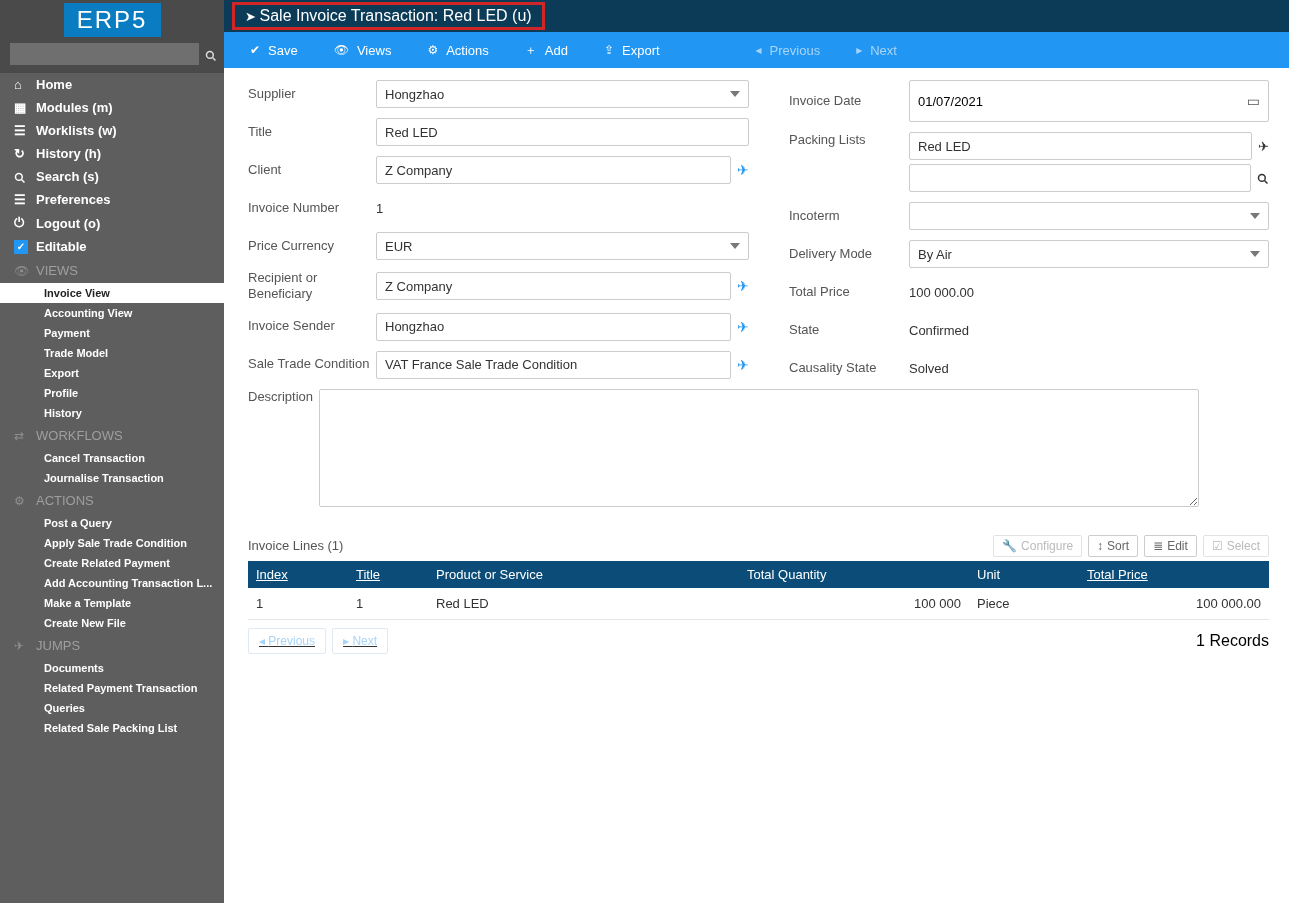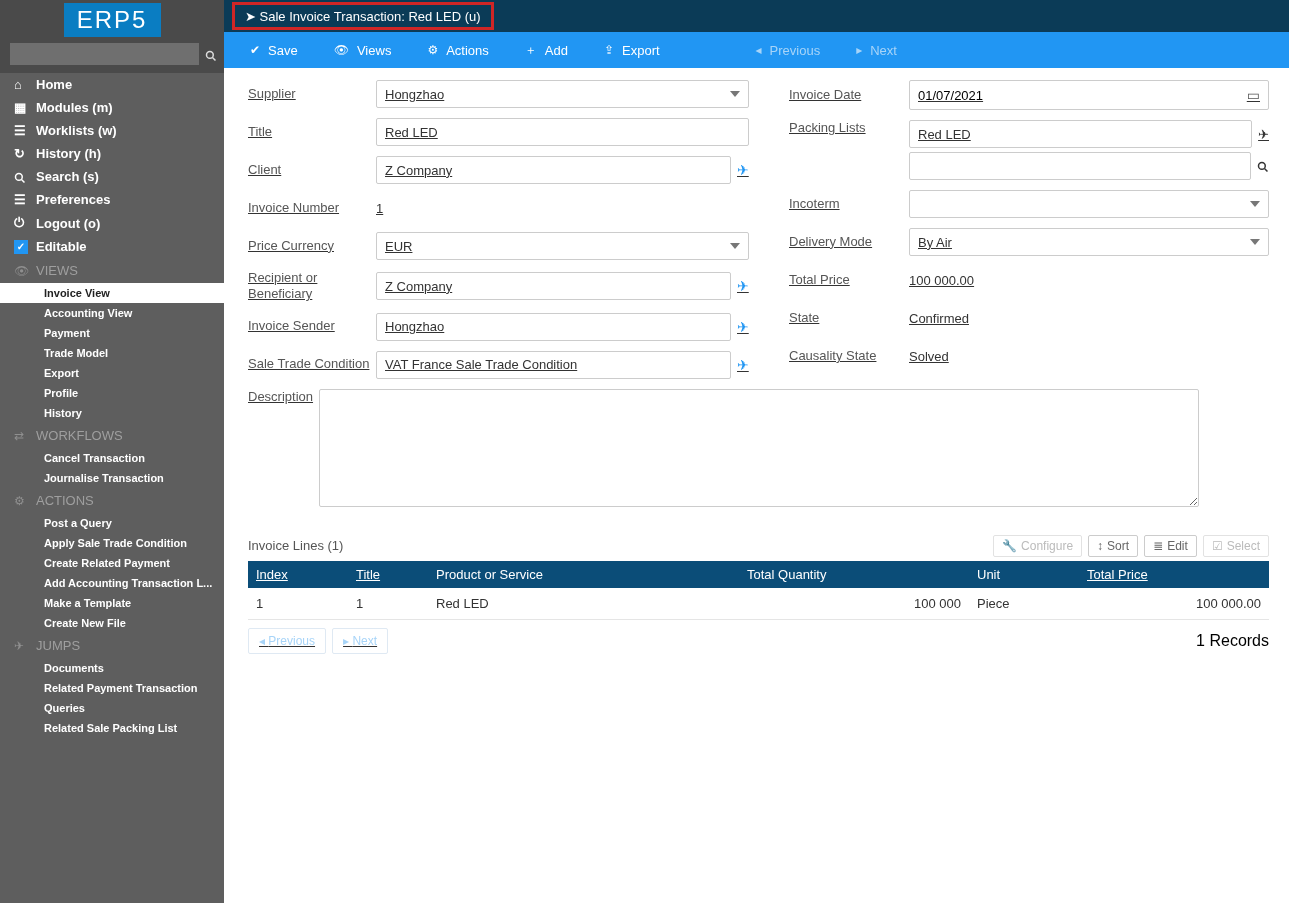--- a/index.html
+++ b/index.html
@@ -22,42 +22,42 @@
   .section-head { padding: 5px 10px 5px 14px; color: #9f9f9f; font-weight: 400; display:flex; align-items:center; font-size:13px;}
   .section-head .ic { width:22px; color:#8f8f8f; font-size:12px;}
   .sub { list-style:none; }
   .sub li { padding: 4px 10px 4px 44px; color:#fff; cursor:pointer; font-size:11px; font-weight:bold; white-space:nowrap; overflow:hidden; text-overflow:ellipsis;}
   .sub li.active { background:#fff; color:#222; }
 
   
   .main { flex:1; display:flex; flex-direction:column; min-width:0;}
   .titlebar { background:#0b3b57; height:32px; display:flex; align-items:center; color:#fff; padding:0 8px;}
   .titlebar .bc { display:flex; align-items:center; border:3px solid #d02626; padding:2px 10px 2px 10px; height:28px;}
-  .titlebar .bc-text { font-size:13px; }
+  .titlebar .bc-text { font-size:16px; }
 
   .toolbar { background:#2196f3; height:36px; display:flex; align-items:center; color:#fff; padding:0 8px;}
   .toolbar .tb-item { padding:0 18px; display:flex; align-items:center; cursor:pointer; font-size:13px;}
   .toolbar .tb-item .ic { margin-right:8px; font-size:12px;}
   .toolbar .tb-item.disabled { color:#a7d4f8;}
 
   .content { flex:1; padding:12px 20px 20px 24px; overflow:auto;}
   .form { display:flex; gap:40px; align-items:flex-start;}
-  .col { flex:1; min-width:0;text-decoration:underline;}
+  .col { flex:1; min-width:0;}
   .row { display:flex; align-items:center; margin-bottom:10px; min-height:28px;}
   .row.tall { align-items:flex-start;}
   .lbl { width:128px; color:#555; font-size:13px; padding-right:6px; line-height:1.25;}
   .lbl.two { width:128px;}
   .fld { flex:1; display:flex; align-items:center; gap:6px;}
   .fld .plane { color:#2196f3; font-size:14px; cursor:pointer;}
   input.txt, .sel, textarea.ta { width:100%; border:1px solid #ccc; border-radius:2px; padding:4px 8px; font-size:13px; color:#333; background:#fff; min-height:28px;}
   .sel { position:relative; display:flex; align-items:center; justify-content:space-between;}
   .sel .caret { border-left:5px solid transparent; border-right:5px solid transparent; border-top:6px solid #777; width:0; height:0;}
   .static { font-size:13px; color:#333; padding:4px 0;}
   textarea.ta { min-height:118px; resize:both;}
-  .date-wrap { display:flex; align-items:center; width:100%; border:1px solid #ccc; border-radius:2px; padding:6px 8px;}
+  .date-wrap { display:flex; align-items:center; width:100%; border:1px solid #ccc; border-radius:2px; padding:12px 8px;}
   .date-wrap input { border:none; flex:1; font-size:13px; outline:none;}
   .date-wrap .cal { font-size:14px; color:#555;}
   .stack { display:flex; flex-direction:column; gap:4px; flex:1;}
   .stack .line { display:flex; align-items:center; gap:6px;}
 
   
   .tbl-head { display:flex; align-items:center; justify-content:space-between; margin-top:18px; margin-bottom:4px;}
   .tbl-title { font-size:13px; color:#555;}
   .tbl-actions { display:flex; gap:6px; align-items:center;}
   .btn-sm { border:1px solid #ccc; border-radius:2px; padding:3px 8px; font-size:12px; color:#666; background:#fff; display:flex; align-items:center; gap:4px; cursor:pointer;}

